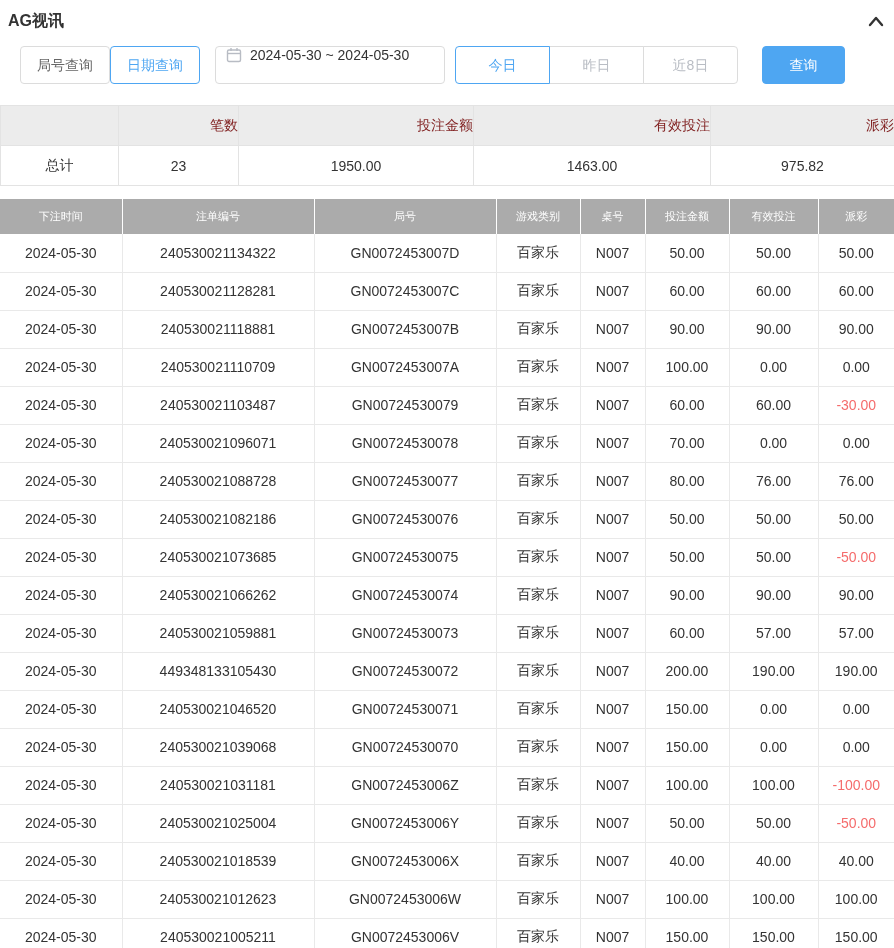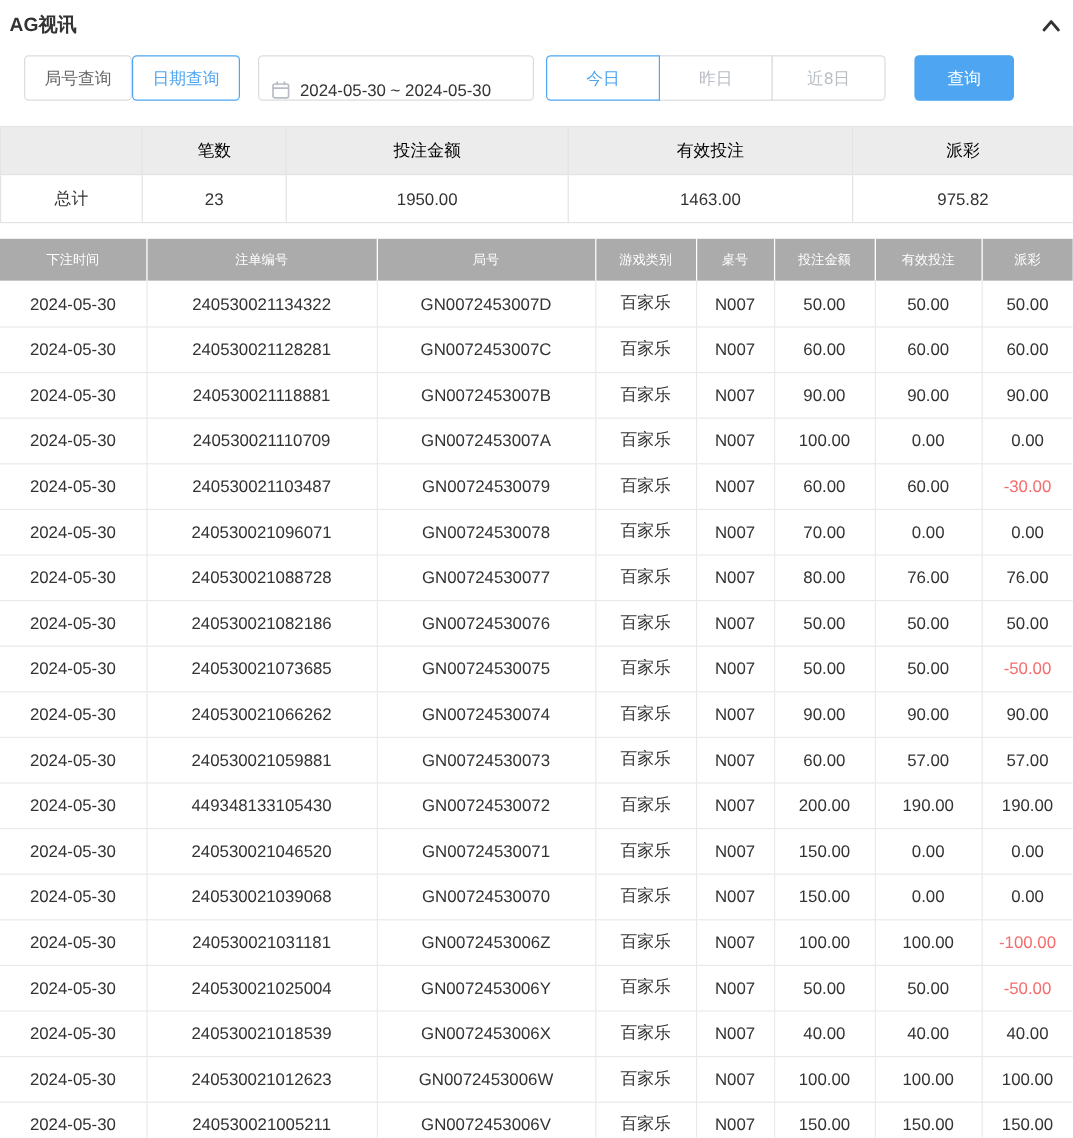--- a/index.html
+++ b/index.html
@@ -19,33 +19,33 @@
   .filters{display:flex;align-items:center;margin:14px 0 0 5px;height:38px;}
   .btn{height:38px;font-size:14px;background:#fff;border:1px solid #dcdcdc;
     border-radius:4px;padding:0 16px;color:#666;cursor:pointer;
     font-family:inherit;line-height:36px;}
   .btn.outline-blue{border-color:var(--accent);color:var(--accent);}
   .btn.primary{background:var(--accent);border-color:var(--accent);color:#fff;width:83px;padding:0;}
   .gap15{margin-left:15px;}
   .gap10{margin-left:10px;}
   .gap8{margin-left:24px;}
   .date-input{height:38px;width:230px;border:1px solid #dcdcdc;border-radius:4px;
-    display:flex;align-items:flex-end;padding:0 10px;cursor:pointer;background:#fff;}
+    display:flex;align-items:flex-start;padding:0 10px;cursor:pointer;background:#fff;}
   .date-input .cal{display:flex;align-items:center;margin-right:8px;}
   .date-input .val{font-size:14px;color:#333;}
   .btn-group{display:flex;}
   .btn-group .btn{border-radius:0;width:95px;padding:0;text-align:center;margin-left:-1px;color:#b9bdc4;}
   .btn-group .btn:first-child{border-radius:4px 0 0 4px;margin-left:0;}
   .btn-group .btn:last-child{border-radius:0 4px 4px 0;}
   .btn-group .btn.active{border-color:var(--accent);color:var(--accent);position:relative;z-index:2;}
   
   .summary-table{width:894px;border-collapse:collapse;margin-top:21px;table-layout:fixed;}
   .summary-table th,.summary-table td{border:1px solid #e3e3e3;height:40px;
     text-align:center;font-size:14px;font-weight:normal;}
-  .summary-table thead th{background:#ececec;color:#000000;}
+  .summary-table thead th{background:#ececec;color:#7f1d1d;text-align:right;}
   .summary-table tbody td{background:#fff;color:#333;}
   
   .records-table{width:894px;border-collapse:collapse;margin-top:13px;table-layout:fixed;}
   .records-table th{background:var(--thead-bg);color:#fff;font-weight:normal;
     font-size:11px;height:35px;border-right:1px solid #fff;text-align:center;}
   .records-table th:last-child{border-right:none;}
   .records-table td{height:38px;border-bottom:1px solid var(--border);
     border-right:1px solid var(--border);font-size:14px;text-align:center;color:#333;background:#fff;}
   .records-table td:last-child{border-right:none;}
   .records-table td.neg{color:var(--negative);}

